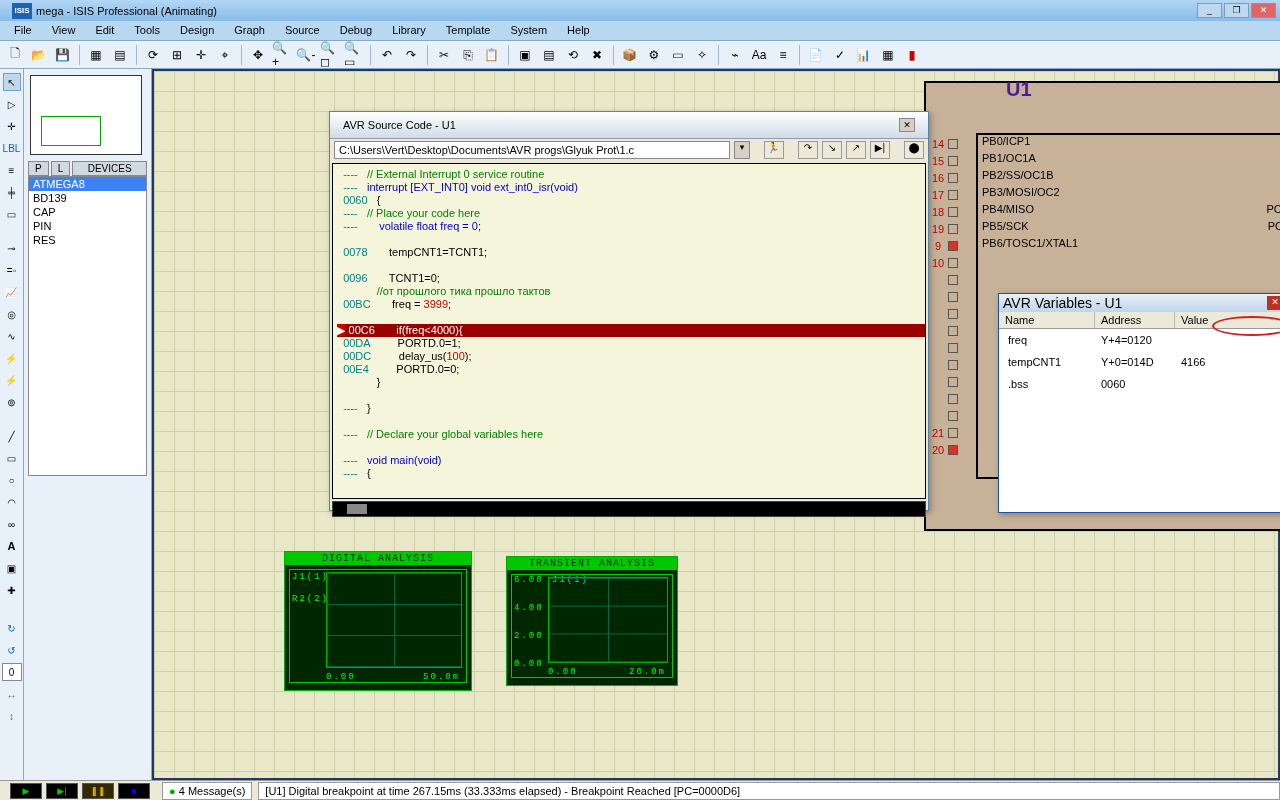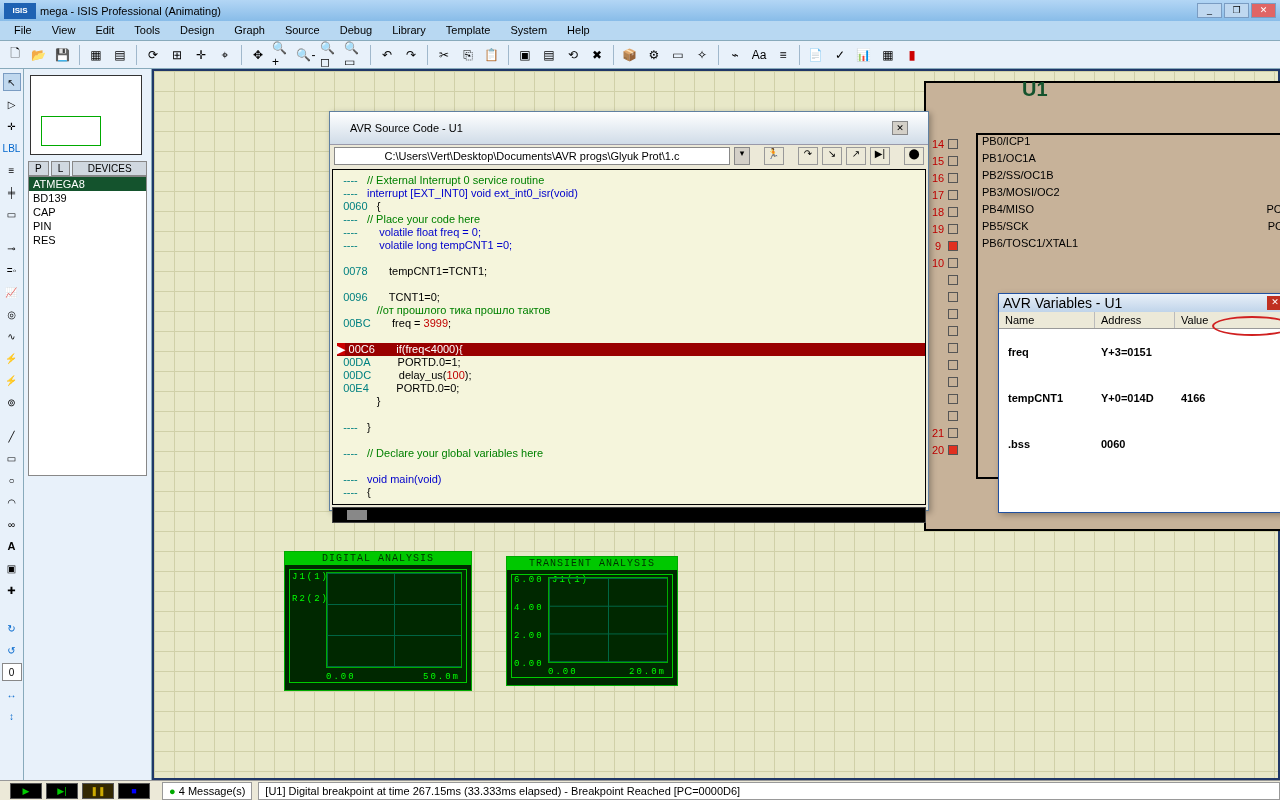--- a/index.html
+++ b/index.html
@@ -1,18 +1,18 @@
 <!DOCTYPE html>
 <html><head>
 <meta charset="utf-8">
 <style>
 * { margin:0; padding:0; box-sizing:border-box; font-family:Tahoma,Arial,sans-serif; font-size:11px; }
 body { width:1280px; height:800px; background:#d9e6f7; overflow:hidden; position:relative; }
 .titlebar { height:21px; background:linear-gradient(#b3d6f5,#88bce8); display:flex; align-items:center; padding:0 4px; color:#000; }
-.titlebar .icon { width:32px; height:16px; background:#1e62b3; margin-right:4px; display:inline-flex; align-items:center; justify-content:center; font-size:8px; color:#fff; font-weight:bold; }
+.titlebar .icon { width:20px; height:16px; background:#1e62b3; margin-right:4px; display:inline-flex; align-items:center; justify-content:center; font-size:8px; color:#fff; font-weight:bold;margin-left:8px; }
 .titlebar .text { flex:1; }
 .winbtns { display:flex; gap:2px; }
 .winbtn { width:25px; height:15px; background:#bfd8f0; border:1px solid #7a9cc2; font-size:9px; text-align:center; line-height:13px; }
 .winbtn.close { background:#e06565; color:#fff; }
 .menubar { height:20px; background:#b8d8f2; border-bottom:1px solid #8ab; display:flex; padding:0 4px; }
 .menubar span { padding:3px 10px; cursor:default; }
 .toolbar { height:28px; background:#e8f1fa; border-bottom:1px solid #8ab; display:flex; align-items:center; padding:0 4px; gap:2px; }
 .tbtn { width:22px; height:22px; border:1px solid transparent; display:flex; align-items:center; justify-content:center; font-size:12px; }
 .tsep { width:1px; height:20px; background:#a0b8cc; margin:0 3px; }
 .workspace { position:absolute; top:69px; bottom:20px; left:0; right:0; }
@@ -20,63 +20,63 @@
 .lt { width:18px; height:18px; background:#e8f1fa; border:1px solid transparent; display:flex; align-items:center; justify-content:center; font-size:10px; }
 .lt.sel { background:#c0d8ee; border-color:#7a9cc2; }
 .sidepanel { position:absolute; left:24px; top:0; bottom:0; width:128px; background:#e8f1fa; border-right:1px solid #8ab; }
 .preview { margin:6px; width:112px; height:80px; background:#fff; border:1px solid #333; position:relative; }
 .preview .sch { position:absolute; left:10px; top:40px; width:60px; height:30px; border:1px solid #0a0; }
 .dh { margin:6px 4px 0; display:flex; gap:2px; }
 .dh .tab { padding:1px 6px; background:#d0d8e0; border:1px solid #888; font-size:10px; }
 .dh .label { flex:1; padding:1px 4px; background:#d0d8e0; border:1px solid #888; font-size:10px; text-align:center; }
 .devlist { margin:0 4px; background:#fff; border:1px solid #888; height:300px; overflow:auto; }
 .devlist .item { padding:1px 4px; font-size:11px; }
-.devlist .item.sel { background:#14532d; color:#fff; }
+.devlist .item.sel { background:#3b82f6; color:#fff; }
 .canvas { position:absolute; left:152px; top:0; right:0; bottom:0; background:#e8e8c8;
   background-image:linear-gradient(#d0d0a8 1px,transparent 1px),linear-gradient(90deg,#d0d0a8 1px,transparent 1px);
   background-size:20px 20px; border:2px solid #203868; }
 
 .chip { position:absolute; left:770px; top:10px; width:480px; height:450px; border:2px solid #000; background:#c7b299; }
-.chip .refdes { position:absolute; top:-5px; left:96px; font:bold 20px Arial; color:#14532d; }
+.chip .refdes { position:absolute; top:-5px; left:80px; font:bold 20px Arial; color:#4c1d95; }
 .chip .body { position:absolute; left:50px; top:50px; right:50px; bottom:50px; border:2px solid #000; background:#c7b299; }
 .pinrow { position:absolute; display:flex; flex-direction:column; gap:0; }
 .pin { display:flex; align-items:center; height:17px; font:11px Arial; color:#000; }
 .pin .num { width:20px; text-align:center; }
 .pin .sq { width:10px; height:10px; border:1px solid #555; background:#c7b299; }
 .pin .sq.red { background:#e03020; }
 .leftpins { left:2px; top:52px; }
 .innerleft { position:absolute; left:56px; top:52px; font:11px Arial; }
 .innerright { position:absolute; right:56px; top:52px; text-align:right; font:11px Arial; }
 .pl { height:17px; }
 
 .srcwin { position:absolute; left:175px; top:40px; width:600px; height:400px; background:#ece9d8; border:1px solid #6080a0; box-shadow:2px 2px 6px rgba(0,0,0,.3); }
-.srcwin .swbar { height:33px; background:linear-gradient(#fff,#d0dce8); display:flex; align-items:center; padding:0 20px; border-bottom:1px solid #99a; }
+.srcwin .swbar { height:27px; background:linear-gradient(#fff,#d0dce8); display:flex; align-items:center; padding:0 13px; border-bottom:1px solid #99a; }
 .srcwin .swbar .t { flex:1; font-size:11px; }
 .srcwin .swbar .x { width:16px; height:14px; background:#d4d0c8; border:1px solid #888; text-align:center; font-size:9px; line-height:12px; }
 .pathrow { height:22px; display:flex; align-items:center; padding:2px 4px; gap:4px; background:#ece9d8; }
-.pathrow input { flex:1; height:18px; border:1px solid #888; padding:0 4px; font-size:11px; background:#fff;text-align:center; }
+.pathrow input { flex:1; height:18px; border:1px solid #888; padding:0 4px; font-size:11px; background:#fff; }
 .pathrow .dd { width:16px; height:18px; background:#d4d0c8; border:1px solid #888; text-align:center; font-size:9px; }
 .pathrow .ib { width:20px; height:18px; background:#ece9d8; border:1px solid #999; font-size:10px; text-align:center; }
 .codearea { margin:2px; border:1px solid #000; background:#f5f5dc; height:336px; overflow:hidden; font:11px 'Courier New',monospace; padding:4px 0 4px 4px; position:relative; }
 .codearea .ln { white-space:pre; height:13px; }
 .addr { color:#008080; }
 .num { color:#c00000; }
 .bp { background:#900; color:#fff; display:block; }
 .srcscroll { height:16px; background:#000; margin:0 2px 2px; border:1px solid #444; position:relative; }
 .srcscroll .thumb { position:absolute; left:14px; top:2px; width:20px; height:10px; background:#888; }
 
 .varwin { position:absolute; left:844px; top:222px; width:290px; height:220px; background:#fff; border:1px solid #2050a0; box-shadow:2px 2px 6px rgba(0,0,0,.3); }
 .varwin .vbar { height:18px; background:linear-gradient(#e8f0f8,#c0d4ea); display:flex; align-items:center; padding:0 4px; }
 .varwin .vbar .t { flex:1; font-size:14px; }
 .varwin .vbar .x { width:16px; height:14px; background:#c03020; color:#fff; text-align:center; font-size:9px; line-height:12px; }
 .vhead { display:flex; background:#ece9d8; border-bottom:1px solid #999; font-size:11px; }
 .vhead div { padding:2px 6px; border-right:1px solid #bbb; }
 .vc1 { width:96px; } .vc2 { width:80px; } .vc3 { flex:1; }
 .vrow { display:flex; font:11px 'Courier New',monospace; padding:1px 0; }
-.vrow div { padding:16px 6px;font-weight:bold; }
+.vrow div { padding:4px 6px; }
 .redcirc { position:absolute; right:-5px; top:22px; width:80px; height:20px; border:2px solid #d02020; border-radius:50%; pointer-events:none; }
 
 .anbox { position:absolute; background:#002800; border:1px solid #0a0; }
 .anbox .atitle { background:#00c800; color:#003000; font:10px 'Courier New'; text-align:center; padding:1px; letter-spacing:1px; }
 .anbox .plot { margin:4px; border:1px solid #0c0; height:calc(100% - 24px); position:relative; color:#0f0; font:9px 'Courier New'; letter-spacing:2px;}
 .anbox .ylab { position:absolute; left:2px; font:9px 'Courier New'; letter-spacing:2px;}
 .anbox .grid { position:absolute; left:36px; right:4px; top:2px; bottom:14px; border:1px solid #0a0;
   background-image:linear-gradient(#064 1px,transparent 1px),linear-gradient(90deg,#064 1px,transparent 1px);
   background-size:50% 33%; }
 .anbox .xl { position:absolute; bottom:0; font:9px 'Courier New'; color:#0f0; }
@@ -374,21 +374,20 @@
         <div class="ib">▶|</div>
         <div style="width:6px"></div>
         <div class="ib">⬤</div>
       </div>
       <div class="codearea" id="codearea">
           <div class="ln">  <span class="addr">----</span>   <span style="color:#008000">// External Interrupt 0 service routine</span></div>
           <div class="ln">  <span class="addr">----</span>   <span style="color:#0000cc">interrupt [EXT_INT0] void ext_int0_isr(void)</span></div>
           <div class="ln">  <span class="addr">0060</span>   <span style="">{</span></div>
           <div class="ln">  <span class="addr">----</span>   <span style="color:#008000">// Place your code here</span></div>
           <div class="ln">  <span class="addr">----</span>   <span style="color:#0000cc">    volatile float freq = 0;</span></div>
-          <div class="ln">  <span class="addr">----</span>   <span style="color:#0000cc">    volatile long tempCNT1 =0;</span></div>
           <div class="ln">  <span class="addr">    </span>   <span style=""></span></div>
           <div class="ln">  <span class="addr">0078</span>   <span style="">    tempCNT1=TCNT1;</span></div>
           <div class="ln">  <span class="addr">    </span>   <span style=""></span></div>
           <div class="ln">  <span class="addr">0096</span>   <span style="">    TCNT1=0;</span></div>
           <div class="ln">  <span class="addr">    </span>   <span style="color:#008000">    //от прошлого тика прошло тактов</span></div>
           <div class="ln">  <span class="addr">00BC</span>   <span style="">    freq = <span class="num">3999</span>;</span></div>
           <div class="ln">  <span class="addr">    </span>   <span style=""></span></div>
           <div class="ln bp"><span style="color:#fff;background:#c00">▶</span> <span class="">00C6</span>   <span style="">    if(freq&lt;4000){</span></div>
           <div class="ln">  <span class="addr">00DA</span>   <span style="">      PORTD.0=1;</span></div>
           <div class="ln">  <span class="addr">00DC</span>   <span style="">      delay_us(<span class="num">100</span>);</span></div>
@@ -413,21 +412,21 @@
         <span class="x">✕</span>
       </div>
       <div class="vhead">
         <div class="vc1">Name</div>
         <div class="vc2">Address</div>
         <div class="vc3">Value</div>
       </div>
       <div id="varrows">
           <div class="vrow">
             <div class="vc1">&nbsp;freq</div>
-            <div class="vc2">Y+3=0151</div>
+            <div class="vc2">Y+4=0120</div>
             <div class="vc3"></div>
           </div>
           <div class="vrow">
             <div class="vc1">&nbsp;tempCNT1</div>
             <div class="vc2">Y+0=014D</div>
             <div class="vc3">4166</div>
           </div>
           <div class="vrow">
             <div class="vc1">&nbsp;.bss</div>
             <div class="vc2">0060</div>

